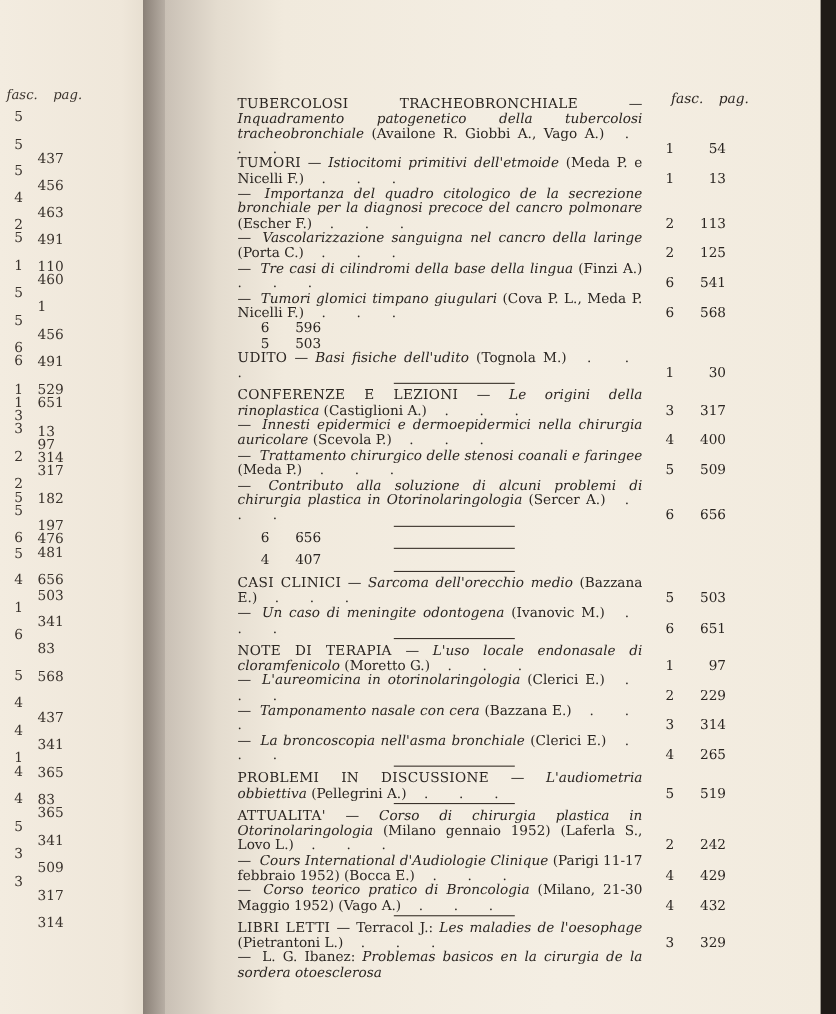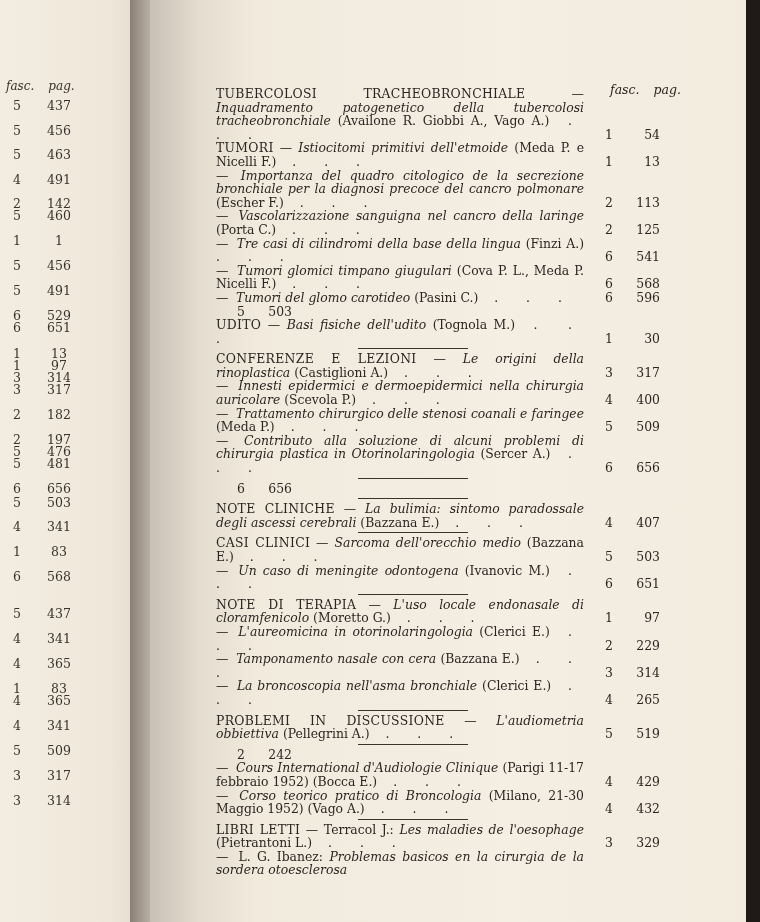--- a/index.html
+++ b/index.html
@@ -27,21 +27,21 @@
   }
   .lp-header {
     position:absolute; top:79px; left:6px; font-size:12px; font-style:italic;
     display:flex; gap:14px; color:#3a332d;
   }
   .lp-row {
     position:absolute; left:0; width:110px; font-size:12.5px;
     display:flex; color:#3a332d;
   }
   .lp-row .f { width:34px; text-align:center; }
-  .lp-row .p { width:50px; text-align:center; }
+  .lp-row .p { width:50px; text-align:left;margin-top:38px; }
 
   .toc {
     position:absolute; left:216px; top:85px; width:460px;
     font-size:12.4px; line-height:13.6px;
   }
   .col-head {
     position:absolute; top:-2px; left:394px; font-style:italic;
     font-size:12.5px; display:flex; gap:14px;
   }
   .entry {
@@ -81,21 +81,21 @@
       <div class="lp-row" style="top: 147px;">
         <span class="f">5</span>
         <span class="p">463</span>
       </div>
       <div class="lp-row" style="top: 172px;">
         <span class="f">4</span>
         <span class="p">491</span>
       </div>
       <div class="lp-row" style="top: 196px;">
         <span class="f">2</span>
-        <span class="p">142</span>
+        <span class="p">110</span>
       </div>
       <div class="lp-row" style="top: 208px;">
         <span class="f">5</span>
         <span class="p">460</span>
       </div>
       <div class="lp-row" style="top: 233px;">
         <span class="f">1</span>
         <span class="p">1</span>
       </div>
       <div class="lp-row" style="top: 258px;">
@@ -239,21 +239,20 @@
         <div class="text"><span class="dash">—</span> <span class="title">Tre casi di cilindromi della base della lingua</span> <span>(Finzi A.)</span><span class="dots"> . . .</span></div>
         <div class="fasc">6</div>
         <div class="pag">541</div>
       </div>
       <div class="entry">
         <div class="text"><span class="dash">—</span> <span class="title">Tumori glomici timpano giugulari</span> <span>(Cova P. L., Meda P. Nicelli F.)</span><span class="dots"> . . .</span></div>
         <div class="fasc">6</div>
         <div class="pag">568</div>
       </div>
       <div class="entry">
-        <div class="text"><span class="dash">—</span> <span class="title">Tumori del glomo carotideo</span> <span>(Pasini C.)</span><span class="dots"> . . .</span></div>
         <div class="fasc">6</div>
         <div class="pag">596</div>
       </div>
       <div class="entry">
         <div class="fasc">5</div>
         <div class="pag">503</div>
       </div>
       <div class="gap" style="height: 0px;"></div>
       <div class="entry">
         <div class="text"><span class="sec">UDITO</span> — <span class="title">Basi fisiche dell'udito</span> <span>(Tognola M.)</span><span class="dots"> . . .</span></div>
@@ -281,21 +280,20 @@
         <div class="fasc">6</div>
         <div class="pag">656</div>
       </div>
       <div class="sep"></div>
       <div class="entry">
         <div class="fasc">6</div>
         <div class="pag">656</div>
       </div>
       <div class="sep"></div>
       <div class="entry">
-        <div class="text"><span class="sec">NOTE CLINICHE</span> — <span class="title">La bulimia: sintomo paradossale degli ascessi cerebrali</span> <span>(Bazzana E.)</span><span class="dots"> . . .</span></div>
         <div class="fasc">4</div>
         <div class="pag">407</div>
       </div>
       <div class="sep"></div>
       <div class="entry">
         <div class="text"><span class="sec">CASI CLINICI</span> — <span class="title">Sarcoma dell'orecchio medio</span> <span>(Bazzana E.)</span><span class="dots"> . . .</span></div>
         <div class="fasc">5</div>
         <div class="pag">503</div>
       </div>
       <div class="entry">
@@ -325,20 +323,21 @@
         <div class="pag">265</div>
       </div>
       <div class="sep"></div>
       <div class="entry">
         <div class="text"><span class="sec">PROBLEMI IN DISCUSSIONE</span> — <span class="title">L'audiometria obbiettiva</span> <span>(Pellegrini A.)</span><span class="dots"> . . .</span></div>
         <div class="fasc">5</div>
         <div class="pag">519</div>
       </div>
       <div class="sep"></div>
       <div class="entry">
+        <div class="text"><span class="sec">ATTUALITA'</span> — <span class="title">Corso di chirurgia plastica in Otorinolaringologia</span> <span>(Milano gennaio 1952) (Laferla S., Lovo L.)</span><span class="dots"> . . .</span></div>
         <div class="fasc">2</div>
         <div class="pag">242</div>
       </div>
       <div class="entry">
         <div class="text"><span class="dash">—</span> <span class="title">Cours International d'Audiologie Clinique</span> <span>(Parigi 11-17 febbraio 1952) (Bocca E.)</span><span class="dots"> . . .</span></div>
         <div class="fasc">4</div>
         <div class="pag">429</div>
       </div>
       <div class="entry">
         <div class="text"><span class="dash">—</span> <span class="title">Corso teorico pratico di Broncologia</span> <span>(Milano, 21-30 Maggio 1952) (Vago A.)</span><span class="dots"> . . .</span></div>

